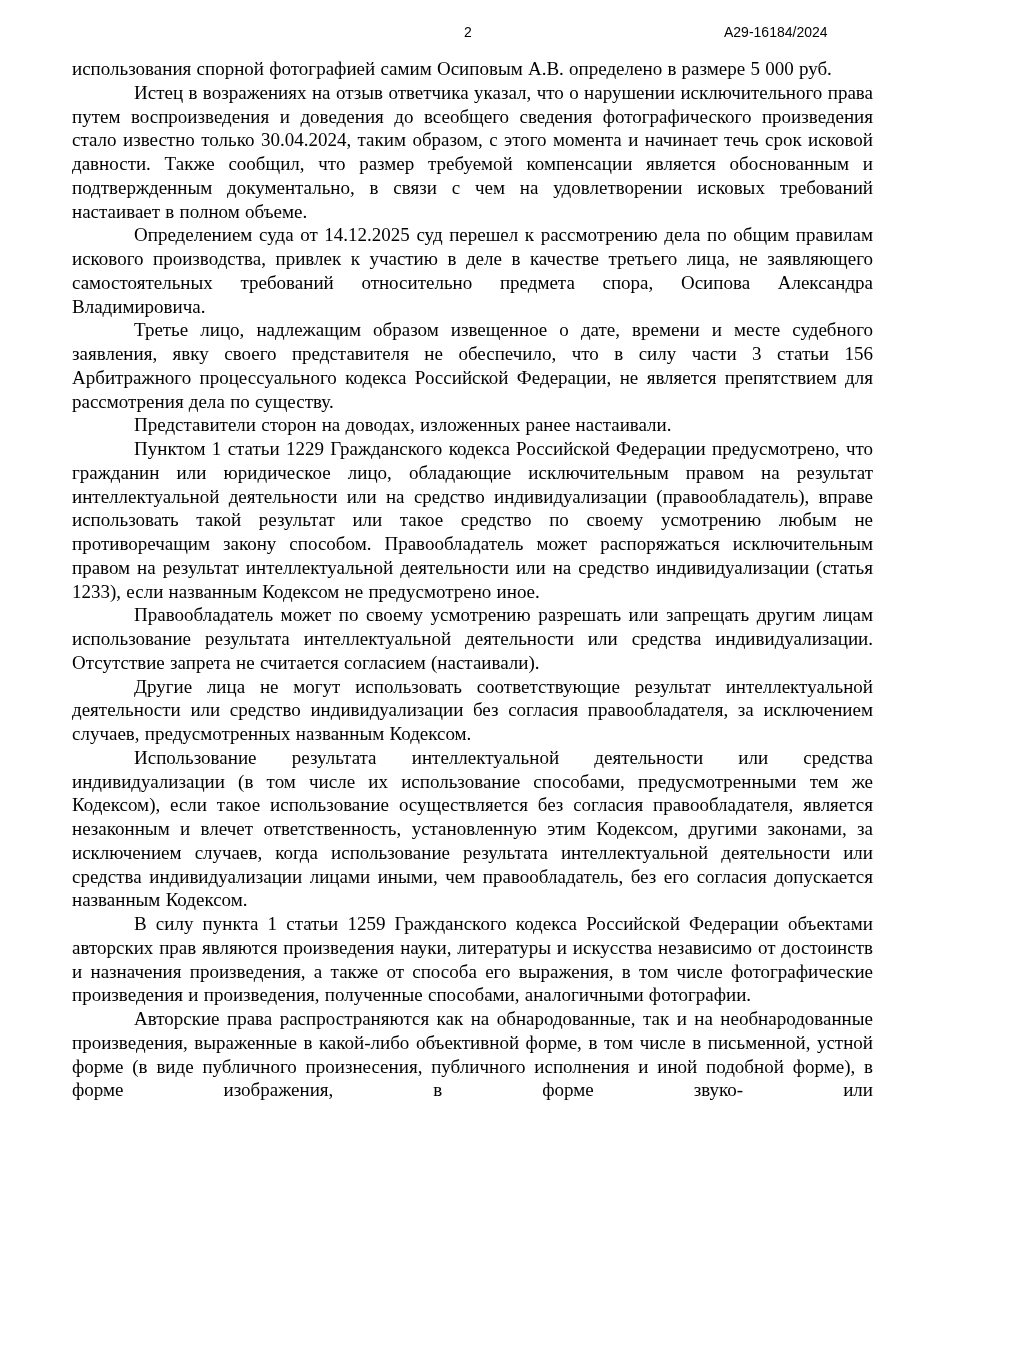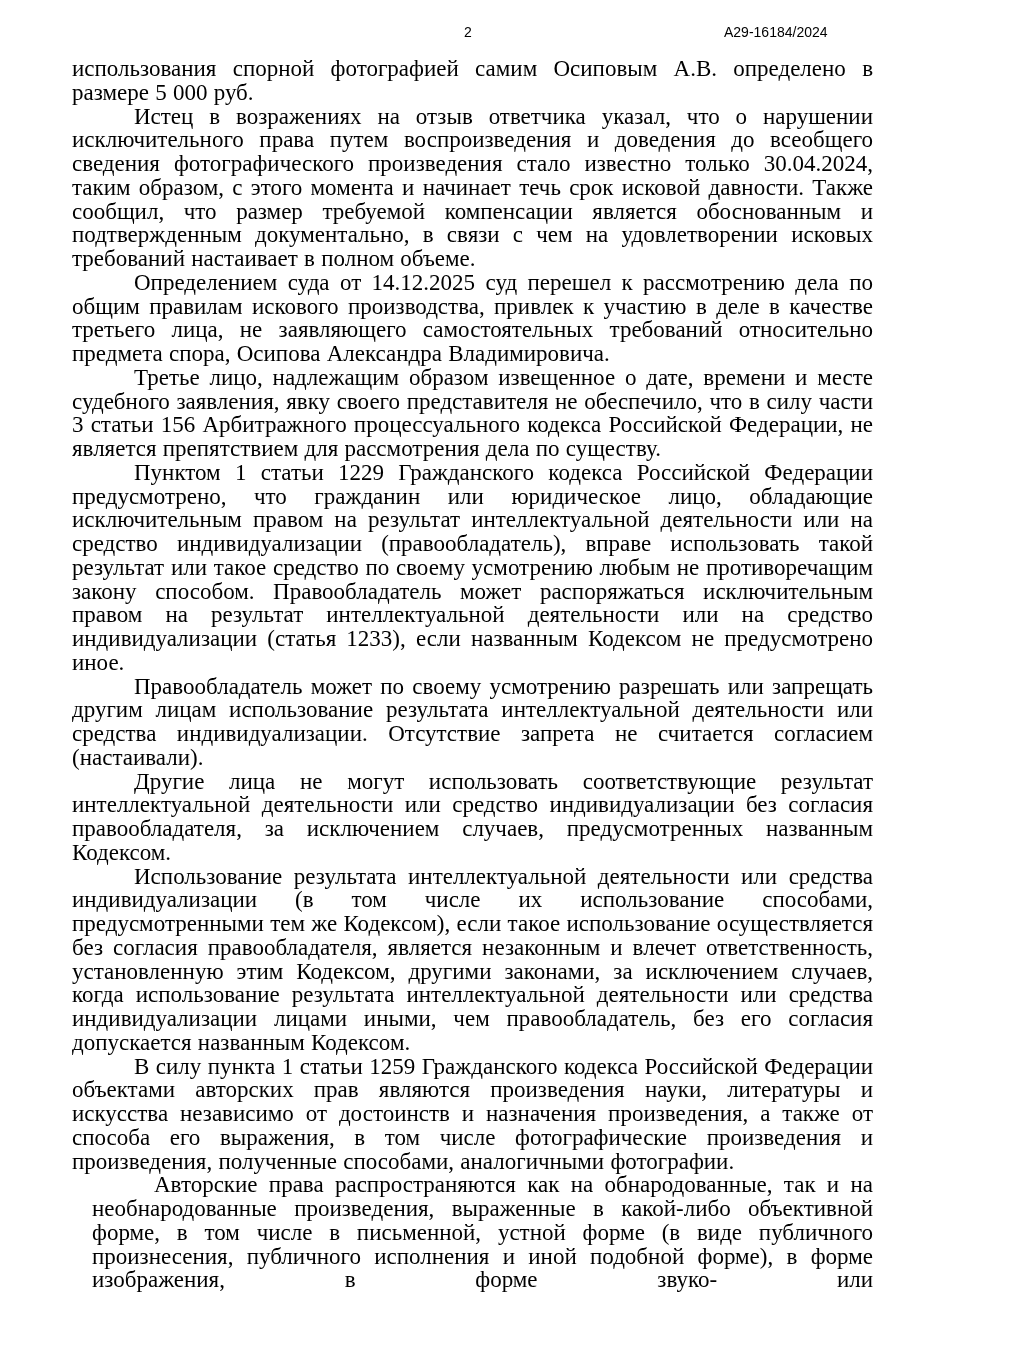--- a/index.html
+++ b/index.html
@@ -34,54 +34,54 @@
   .case-number {
     position: absolute;
     left: 724px;
   }
   .doc-body {
     position: absolute;
     top: 57px;
     left: 72px;
     width: 801px;
     font-family: "Liberation Serif", serif;
-    font-size: 23px;
+    font-size: 19px;
     line-height: 23.75px;
     color: #000000;
   }
   .doc-body p {
     margin: 0;
     padding: 0;
     text-align: justify;
     text-indent: 62px;
     word-spacing: 0.5px;
   }
   .doc-body p.continued-from-prev {
     text-indent: 0;
   }
   .doc-body p.continues-next-page {
     text-align-last: justify;
-    margin-left: 20px;
   }
 </style>
 </head>
 <body>
 
 <div class="page">
 
   <div class="page-header">
     <span class="page-number">2</span>
     <span class="case-number">А29-16184/2024</span>
   </div>
 
   <div class="doc-body">
     <p class="continued-from-prev">использования спорной фотографией самим Осиповым А.В. определено в размере 5 000 руб.</p>
     <p>Истец в возражениях на отзыв ответчика указал, что о нарушении исключительного права путем воспроизведения и доведения до всеобщего сведения фотографического произведения стало известно только 30.04.2024, таким образом, с этого момента и начинает течь срок исковой давности. Также сообщил, что размер требуемой компенсации является обоснованным и подтвержденным документально, в связи с чем на удовлетворении исковых требований настаивает в полном объеме.</p>
     <p>Определением суда от 14.12.2025 суд перешел к рассмотрению дела по общим правилам искового производства, привлек к участию в деле в качестве третьего лица, не заявляющего самостоятельных требований относительно предмета спора, Осипова Александра Владимировича.</p>
     <p>Третье лицо, надлежащим образом извещенное о дате, времени и месте судебного заявления, явку своего представителя не обеспечило, что в силу части 3 статьи 156 Арбитражного процессуального кодекса Российской Федерации, не является препятствием для рассмотрения дела по существу.</p>
+    <p>Представители сторон на доводах, изложенных ранее настаивали.</p>
     <p>Пунктом 1 статьи 1229 Гражданского кодекса Российской Федерации предусмотрено, что гражданин или юридическое лицо, обладающие исключительным правом на результат интеллектуальной деятельности или на средство индивидуализации (правообладатель), вправе использовать такой результат или такое средство по своему усмотрению любым не противоречащим закону способом. Правообладатель может распоряжаться исключительным правом на результат интеллектуальной деятельности или на средство индивидуализации (статья 1233), если названным Кодексом не предусмотрено иное.</p>
     <p>Правообладатель может по своему усмотрению разрешать или запрещать другим лицам использование результата интеллектуальной деятельности или средства индивидуализации. Отсутствие запрета не считается согласием (настаивали).</p>
     <p>Другие лица не могут использовать соответствующие результат интеллектуальной деятельности или средство индивидуализации без согласия правообладателя, за исключением случаев, предусмотренных названным Кодексом.</p>
     <p>Использование результата интеллектуальной деятельности или средства индивидуализации (в том числе их использование способами, предусмотренными тем же Кодексом), если такое использование осуществляется без согласия правообладателя, является незаконным и влечет ответственность, установленную этим Кодексом, другими законами, за исключением случаев, когда использование результата интеллектуальной деятельности или средства индивидуализации лицами иными, чем правообладатель, без его согласия допускается названным Кодексом.</p>
     <p>В силу пункта 1 статьи 1259 Гражданского кодекса Российской Федерации объектами авторских прав являются произведения науки, литературы и искусства независимо от достоинств и назначения произведения, а также от способа его выражения, в том числе фотографические произведения и произведения, полученные способами, аналогичными фотографии.</p>
     <p class="continues-next-page">Авторские права распространяются как на обнародованные, так и на необнародованные произведения, выраженные в какой-либо объективной форме, в том числе в письменной, устной форме (в виде публичного произнесения, публичного исполнения и иной подобной форме), в форме изображения, в форме звуко- или</p>
   </div>
 
 </div>
 

